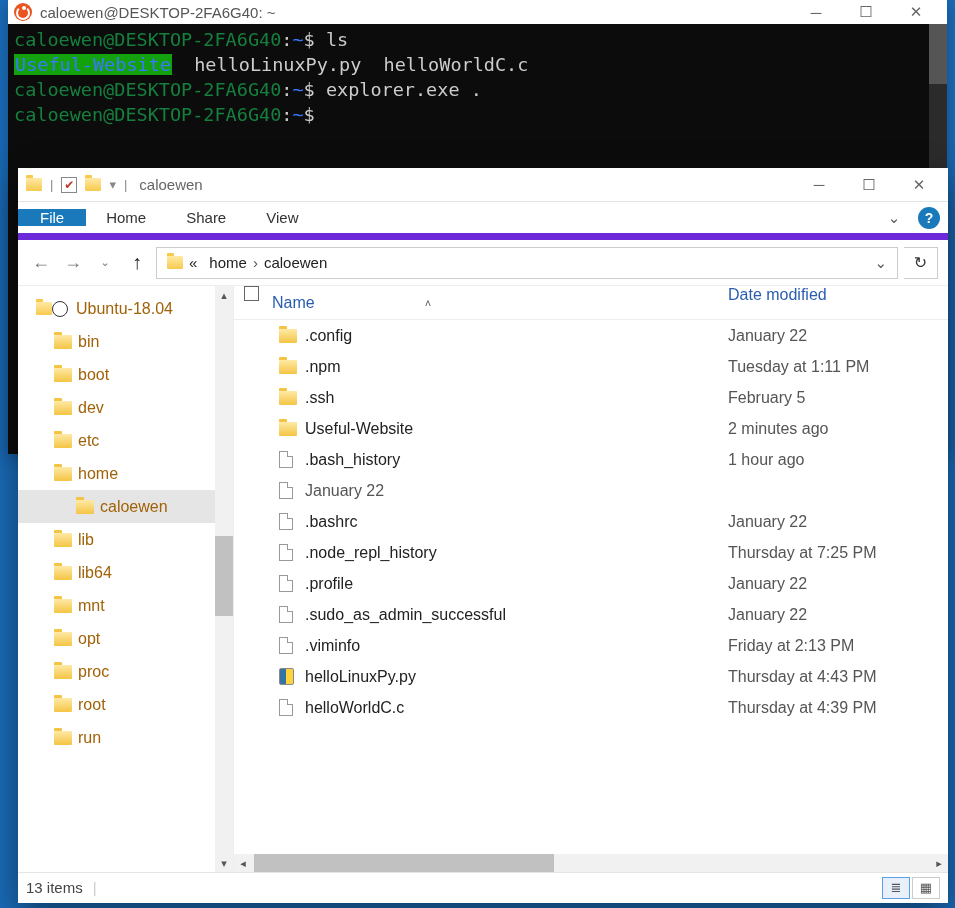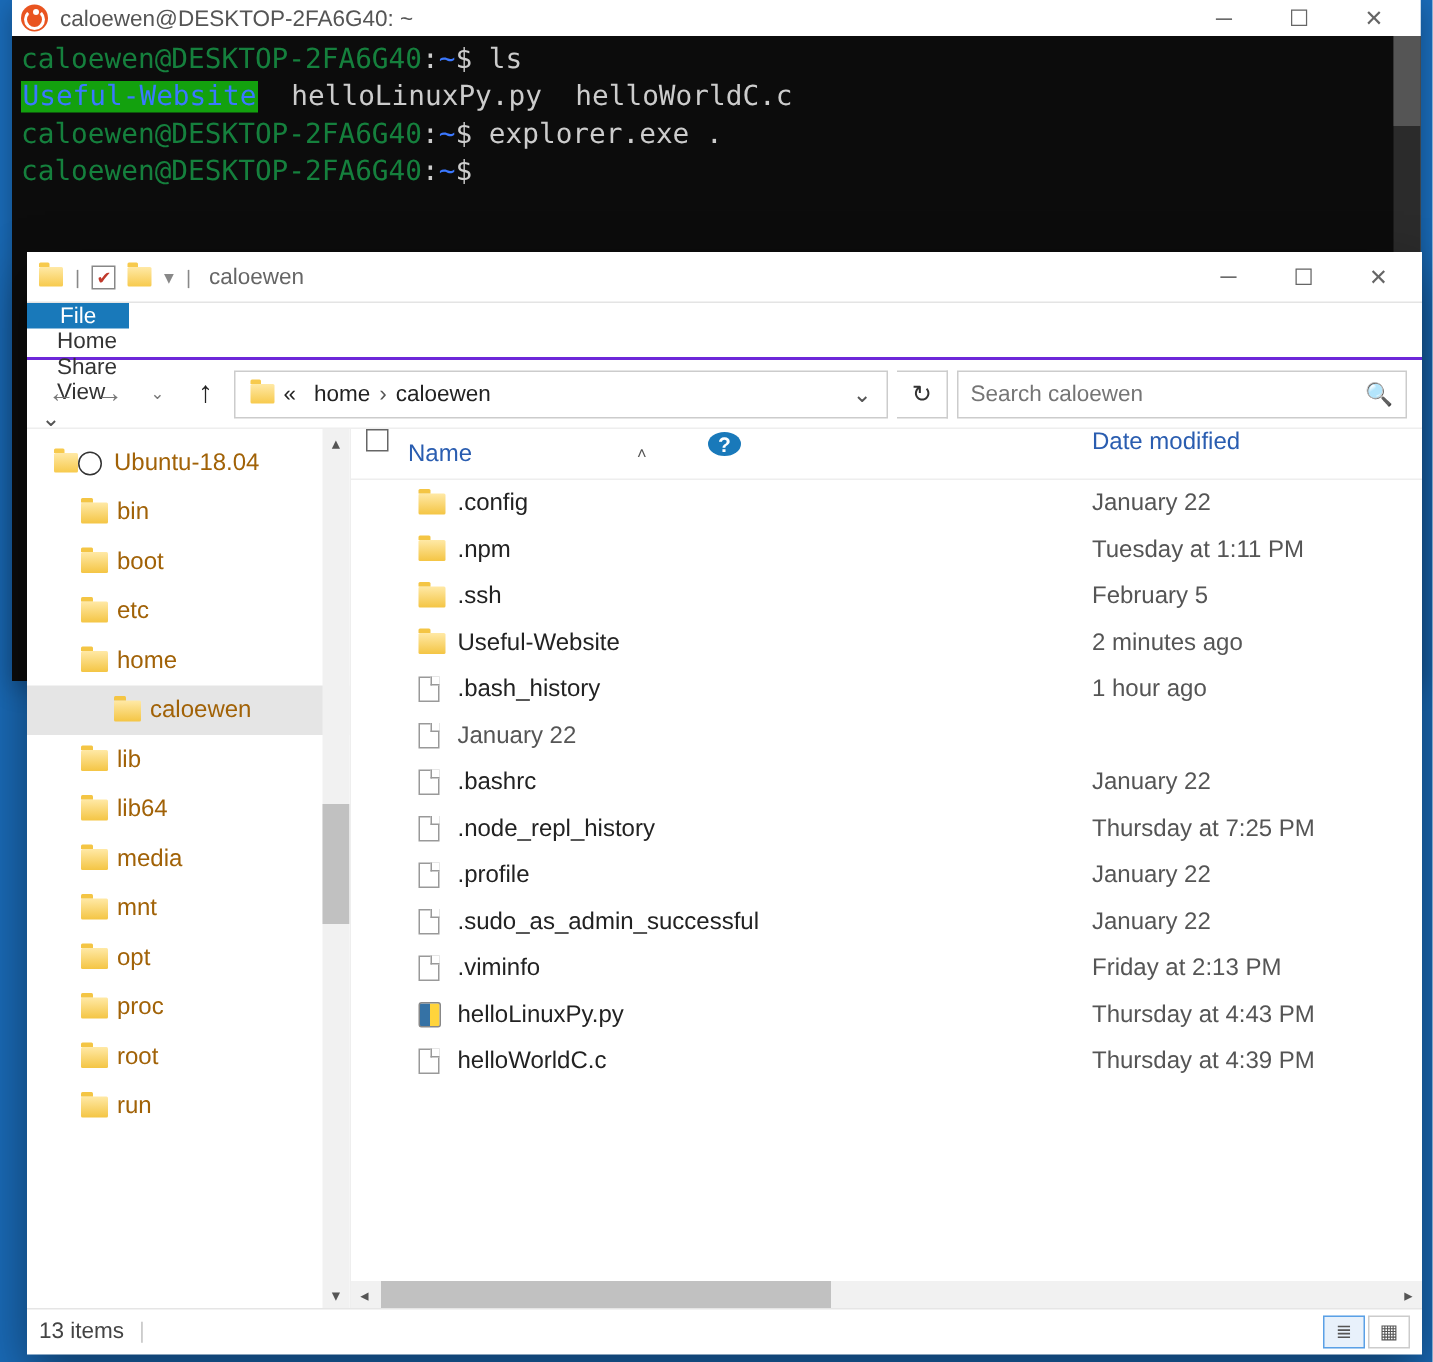--- a/index.html
+++ b/index.html
@@ -134,24 +134,23 @@
     color:#c0392b; font-size:12px;
   }
   .qat-sep { color:#888; }
   .exp-title { color:#666; font-size:15px; margin-left:4px; }
   .exp-titlebar .win-controls { margin-left:auto; }
 
   
   .ribbon {
     height: 38px;
     display: flex;
-    align-items: flex-start;
-    border-bottom: 2px solid #6d28d9;
+    align-items: center;
+    border-bottom: 7px solid #6d28d9;
     font-size: 15px;
-    flex-direction: column;
   }
   .ribbon .file-tab {
     background: #1979ba;
     color: #fff;
     padding: 0 22px;
     display: flex; align-items: center;
   }
   .ribbon .r-tab {
     padding: 0 20px;
     display: flex; align-items: center;
@@ -428,24 +427,20 @@
     <div class="crumb-box">
       <span class="folder-tiny" style="margin:0 6px"></span>
       <span>«</span>
       <span class="sep"> </span>
       <span>home</span>
       <span class="sep">›</span>
       <span>caloewen</span>
       <span class="drop">⌄</span>
     </div>
     <div class="refresh">↻</div>
-    <div class="search-box">
-      <input placeholder="Search caloewen" style="">
-      <span class="mag">🔍</span>
-    </div>
   </div>
 
   <div class="content">
     <div class="tree">
       <div class="tree-scroll">
         <div class="up">▴</div>
           <div class="thumb"></div>
           <div class="dn">▾</div>
       </div>
       <div class="tree-item">
@@ -459,41 +454,41 @@
           <div class="tree-item d1">
             <span class="folder-ic"></span>
             <span class="lbl">bin</span>
           </div>
           <div class="tree-item d1">
             <span class="folder-ic"></span>
             <span class="lbl">boot</span>
           </div>
           <div class="tree-item d1">
             <span class="folder-ic"></span>
+            <span class="lbl">dev</span>
+          </div>
+          <div class="tree-item d1">
+            <span class="folder-ic"></span>
             <span class="lbl">etc</span>
           </div>
           <div class="tree-item d1">
             <span class="folder-ic"></span>
             <span class="lbl">home</span>
           </div>
           <div class="tree-item d2 sel">
             <span class="folder-ic"></span>
             <span class="lbl">caloewen</span>
           </div>
           <div class="tree-item d1">
             <span class="folder-ic"></span>
             <span class="lbl">lib</span>
           </div>
           <div class="tree-item d1">
             <span class="folder-ic"></span>
             <span class="lbl">lib64</span>
-          </div>
-          <div class="tree-item d1">
-            <span class="folder-ic"></span>
-            <span class="lbl">media</span>
           </div>
           <div class="tree-item d1">
             <span class="folder-ic"></span>
             <span class="lbl">mnt</span>
           </div>
           <div class="tree-item d1">
             <span class="folder-ic"></span>
             <span class="lbl">opt</span>
           </div>
           <div class="tree-item d1">

